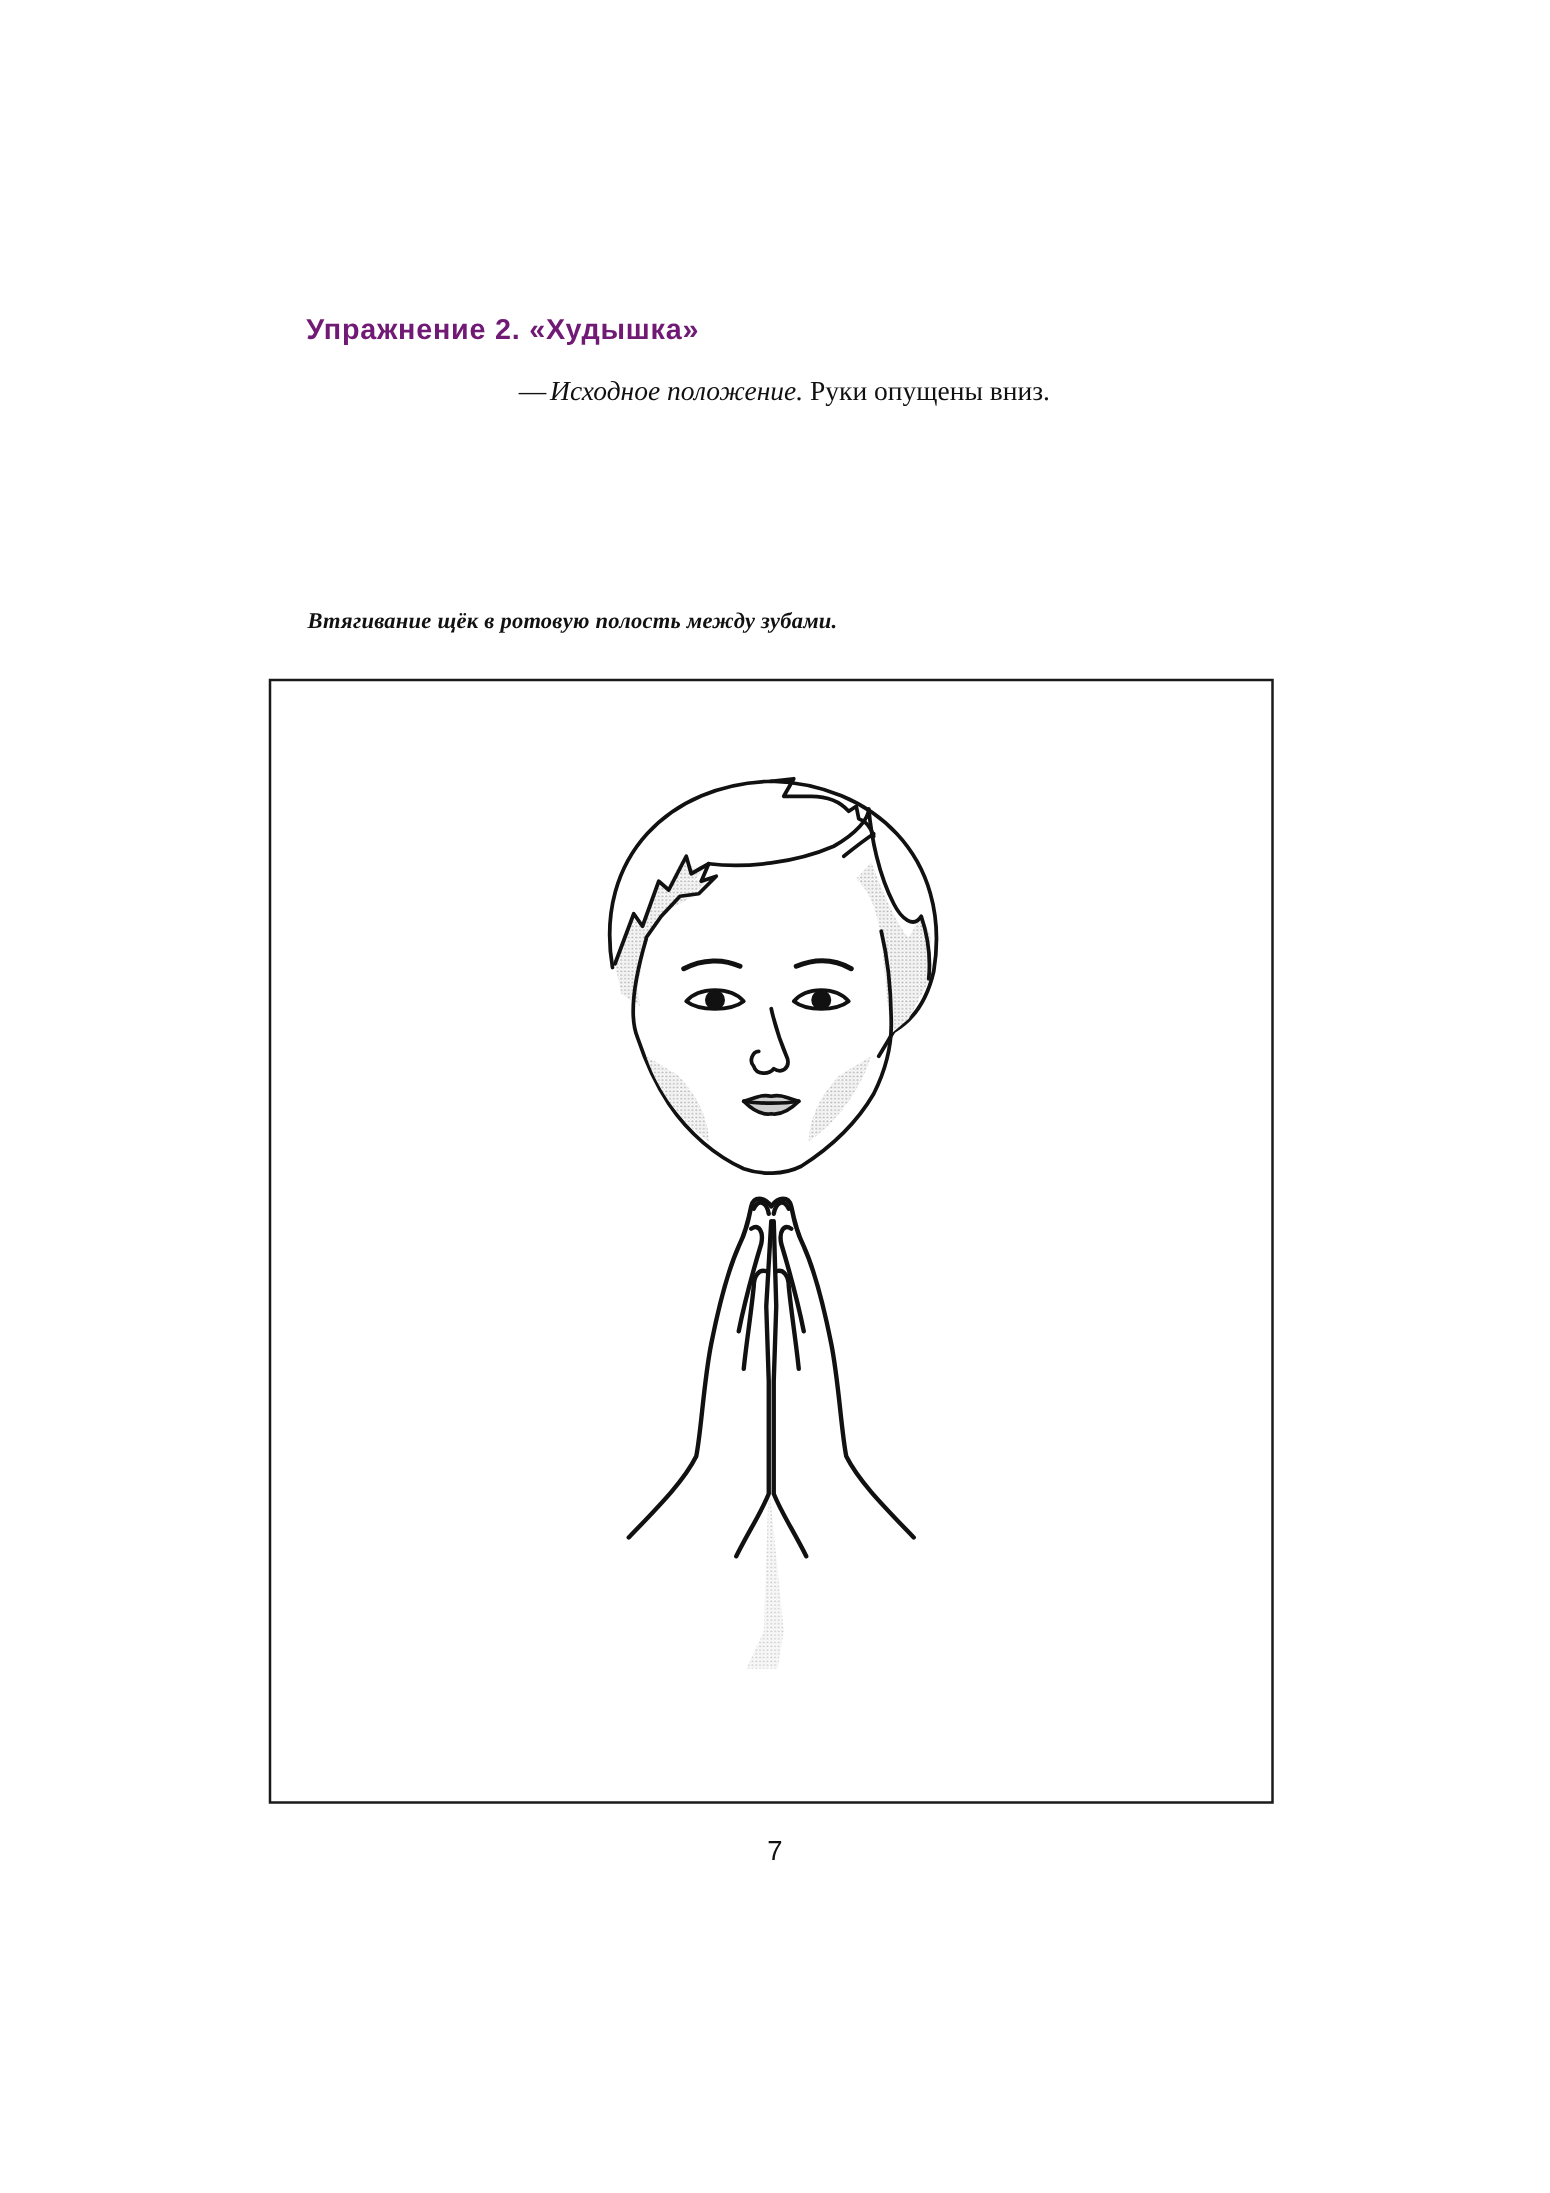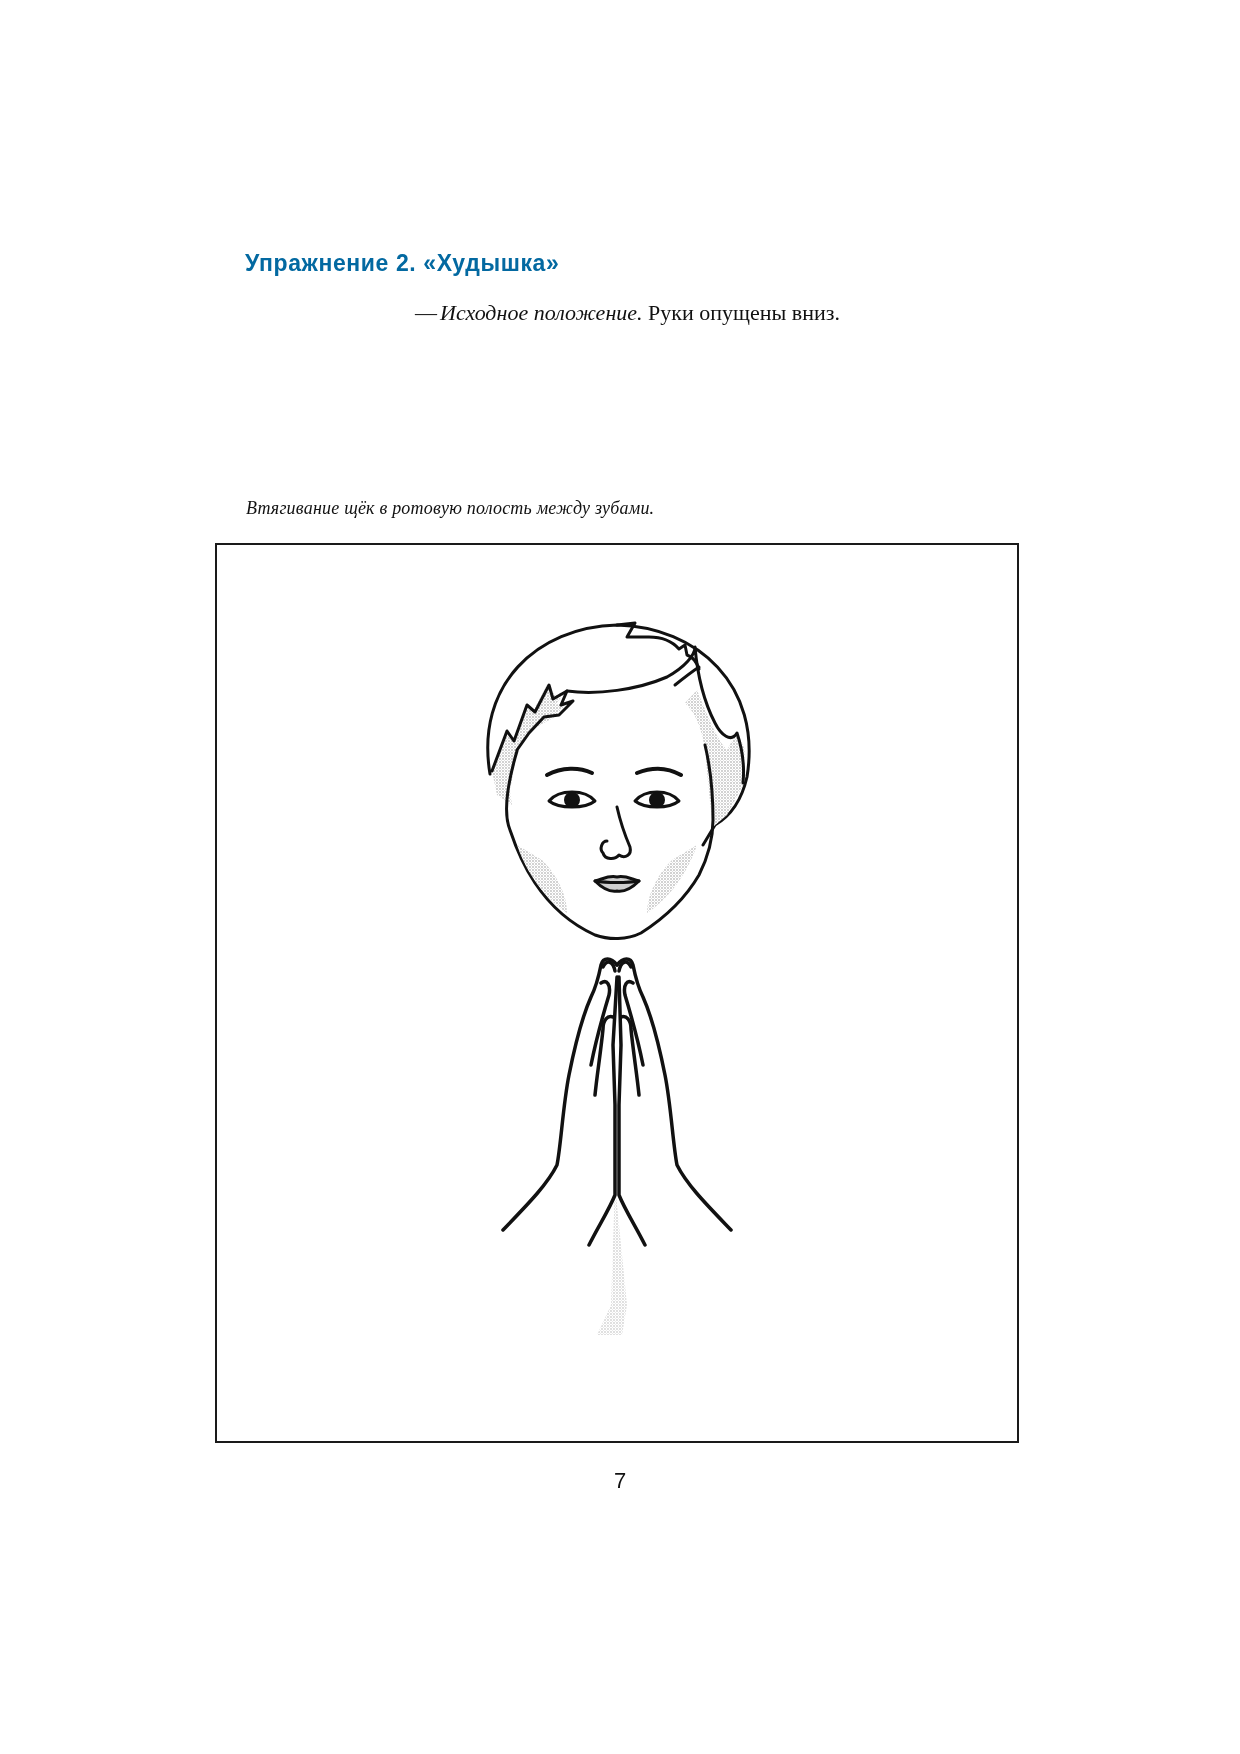--- a/index.html
+++ b/index.html
@@ -5,35 +5,34 @@
     html, body { margin: 0; padding: 0; background: #ffffff; }
     body {
       width: 1240px; height: 1754px; position: relative; overflow: hidden;
       color: #111111;
       font-family: "Liberation Serif", serif;
     }
     .heading {
       position: absolute; left: 245px; top: 250px;
       font-family: "Liberation Sans", sans-serif;
       font-weight: bold; font-size: 23px; letter-spacing: 0.6px;
-      color: #0369a1;
+      color: #701a75;
     }
     .lines {
       position: absolute; left: 216px; top: 296px; width: 820px;
       font-size: 22px; line-height: 33px;
     }
     .line { white-space: nowrap; text-align: center; }
     .dash { display: inline-block; width: 28px; }
     .indent { padding-left: 28px; }
     .italic { font-style: italic; }
     .caption {
       position: absolute; left: 246px; top: 486px;
-      font-size: 18px; font-style: italic; font-weight: normal;
+      font-size: 18px; font-style: italic; font-weight: bold;
       letter-spacing: 0.2px;
-      margin-top: 12px;
     }
     .frame {
       position: absolute; left: 215px; top: 543px;
       width: 804px; height: 900px;
       border: 2px solid #1a1a1a; box-sizing: border-box;
     }
     .illustration { position: absolute; left: 0; top: 0; }
     .page-number {
       position: absolute; left: 0; width: 1240px; top: 1468px;
       text-align: center; font-family: "Liberation Sans", sans-serif;

